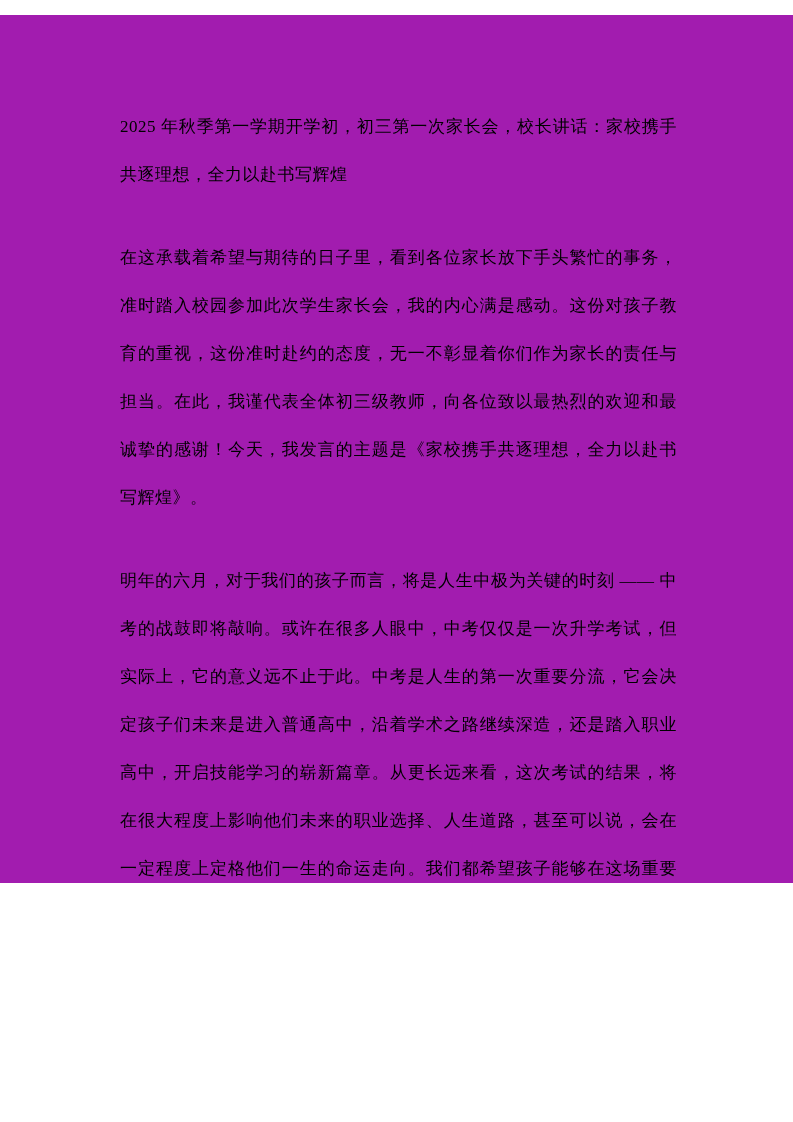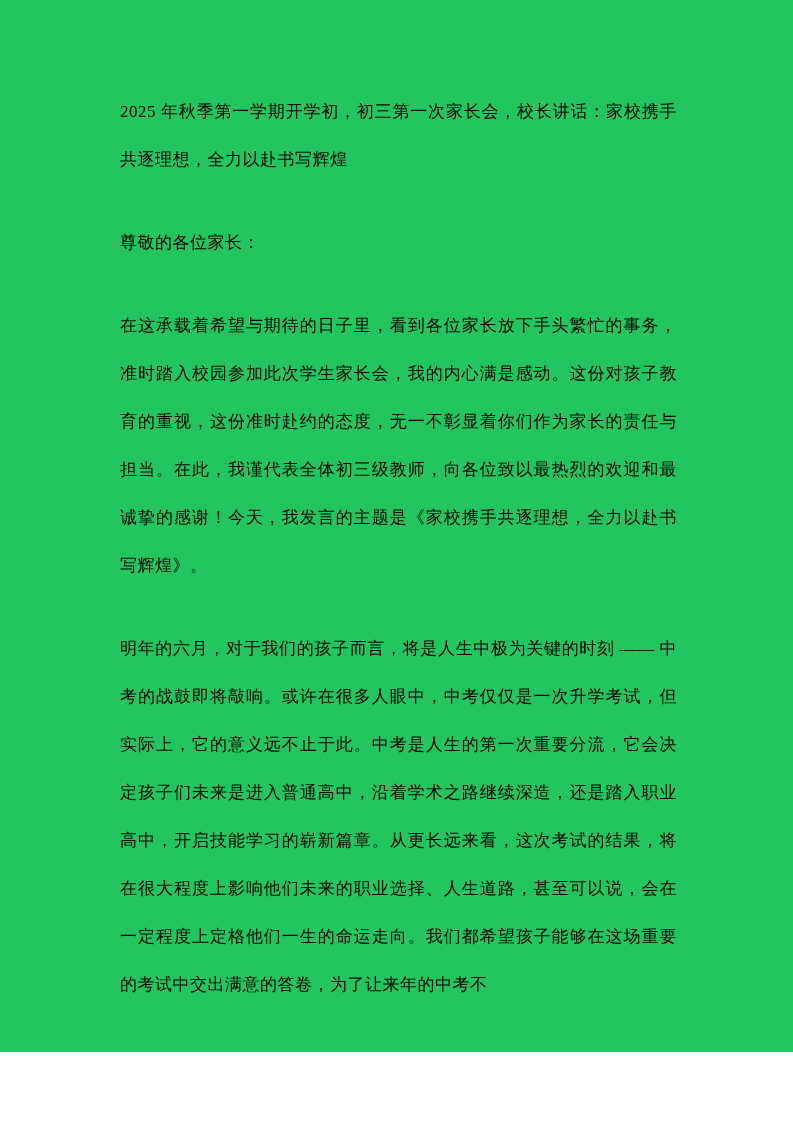--- a/index.html
+++ b/index.html
@@ -7,23 +7,24 @@
     width: 793px;
     background: #ffffff;
   }
   body {
     font-family: "Liberation Serif", "DejaVu Serif", serif;
     color: #000000;
   }
   .page {
     position: relative;
     width: 793px;
-    height: 1052px;
-    background: #22c55e;
+    height: 868px;
+    background: #a21caf;
     overflow: hidden;
+    margin-top: 15px;
   }
   .doc-content {
     position: absolute;
     top: 88px;
     left: 120px;
     right: 116px;
   }
   .doc-content p {
     font-size: 17px;
     line-height: 48px;
@@ -32,17 +33,16 @@
     margin-bottom: 35px;
     word-break: break-all;
   }
 </style>
 </head>
 <body>
 
 <div class="page">
   <div class="doc-content">
     <p>2025 年秋季第一学期开学初，初三第一次家长会，校长讲话：家校携手共逐理想，全力以赴书写辉煌</p>
-    <p>尊敬的各位家长：</p>
     <p>在这承载着希望与期待的日子里，看到各位家长放下手头繁忙的事务，准时踏入校园参加此次学生家长会，我的内心满是感动。这份对孩子教育的重视，这份准时赴约的态度，无一不彰显着你们作为家长的责任与担当。在此，我谨代表全体初三级教师，向各位致以最热烈的欢迎和最诚挚的感谢！今天，我发言的主题是《家校携手共逐理想，全力以赴书写辉煌》。</p>
     <p>明年的六月，对于我们的孩子而言，将是人生中极为关键的时刻 —— 中考的战鼓即将敲响。或许在很多人眼中，中考仅仅是一次升学考试，但实际上，它的意义远不止于此。中考是人生的第一次重要分流，它会决定孩子们未来是进入普通高中，沿着学术之路继续深造，还是踏入职业高中，开启技能学习的崭新篇章。从更长远来看，这次考试的结果，将在很大程度上影响他们未来的职业选择、人生道路，甚至可以说，会在一定程度上定格他们一生的命运走向。我们都希望孩子能够在这场重要的考试中交出满意的答卷，为了让来年的中考不</p>
   </div>
 </div>
 
 </body></html>

